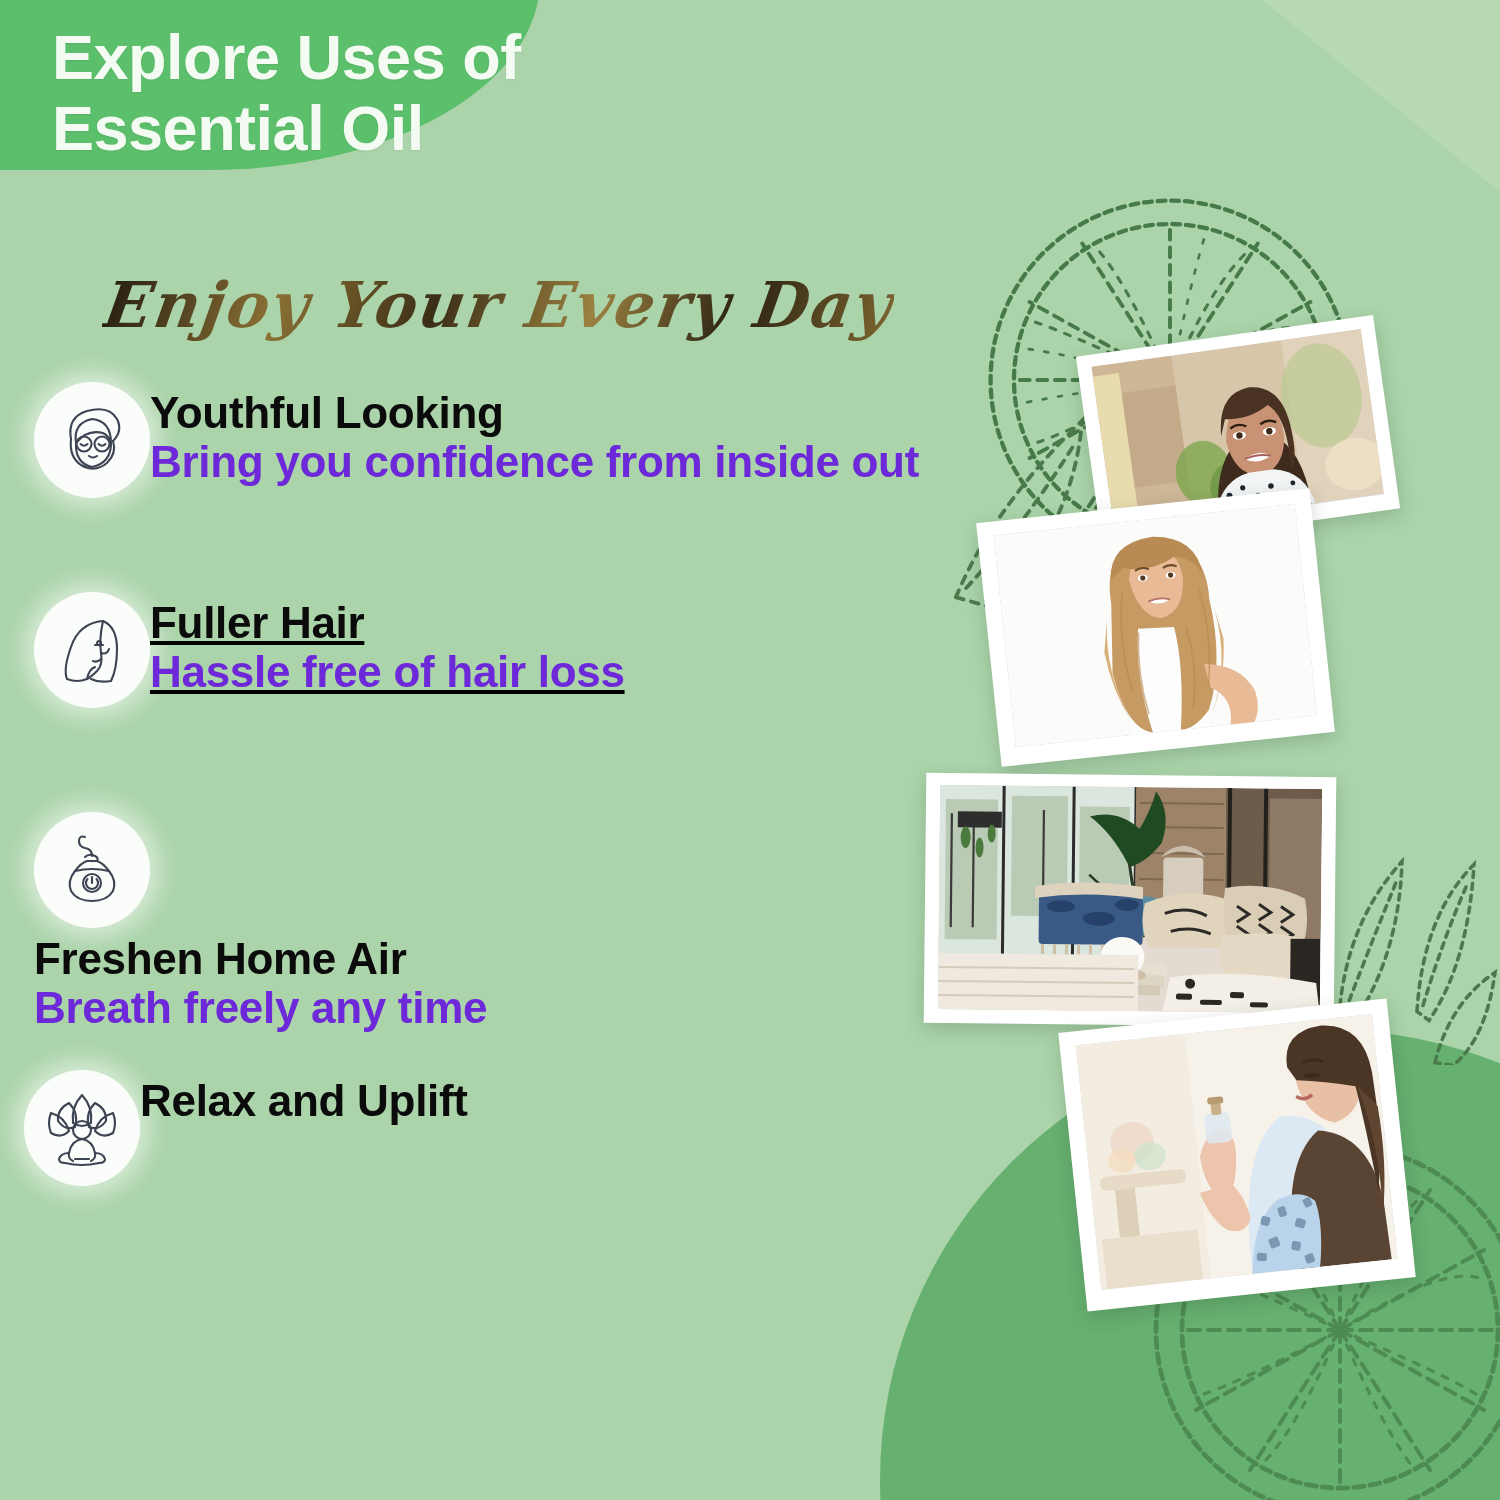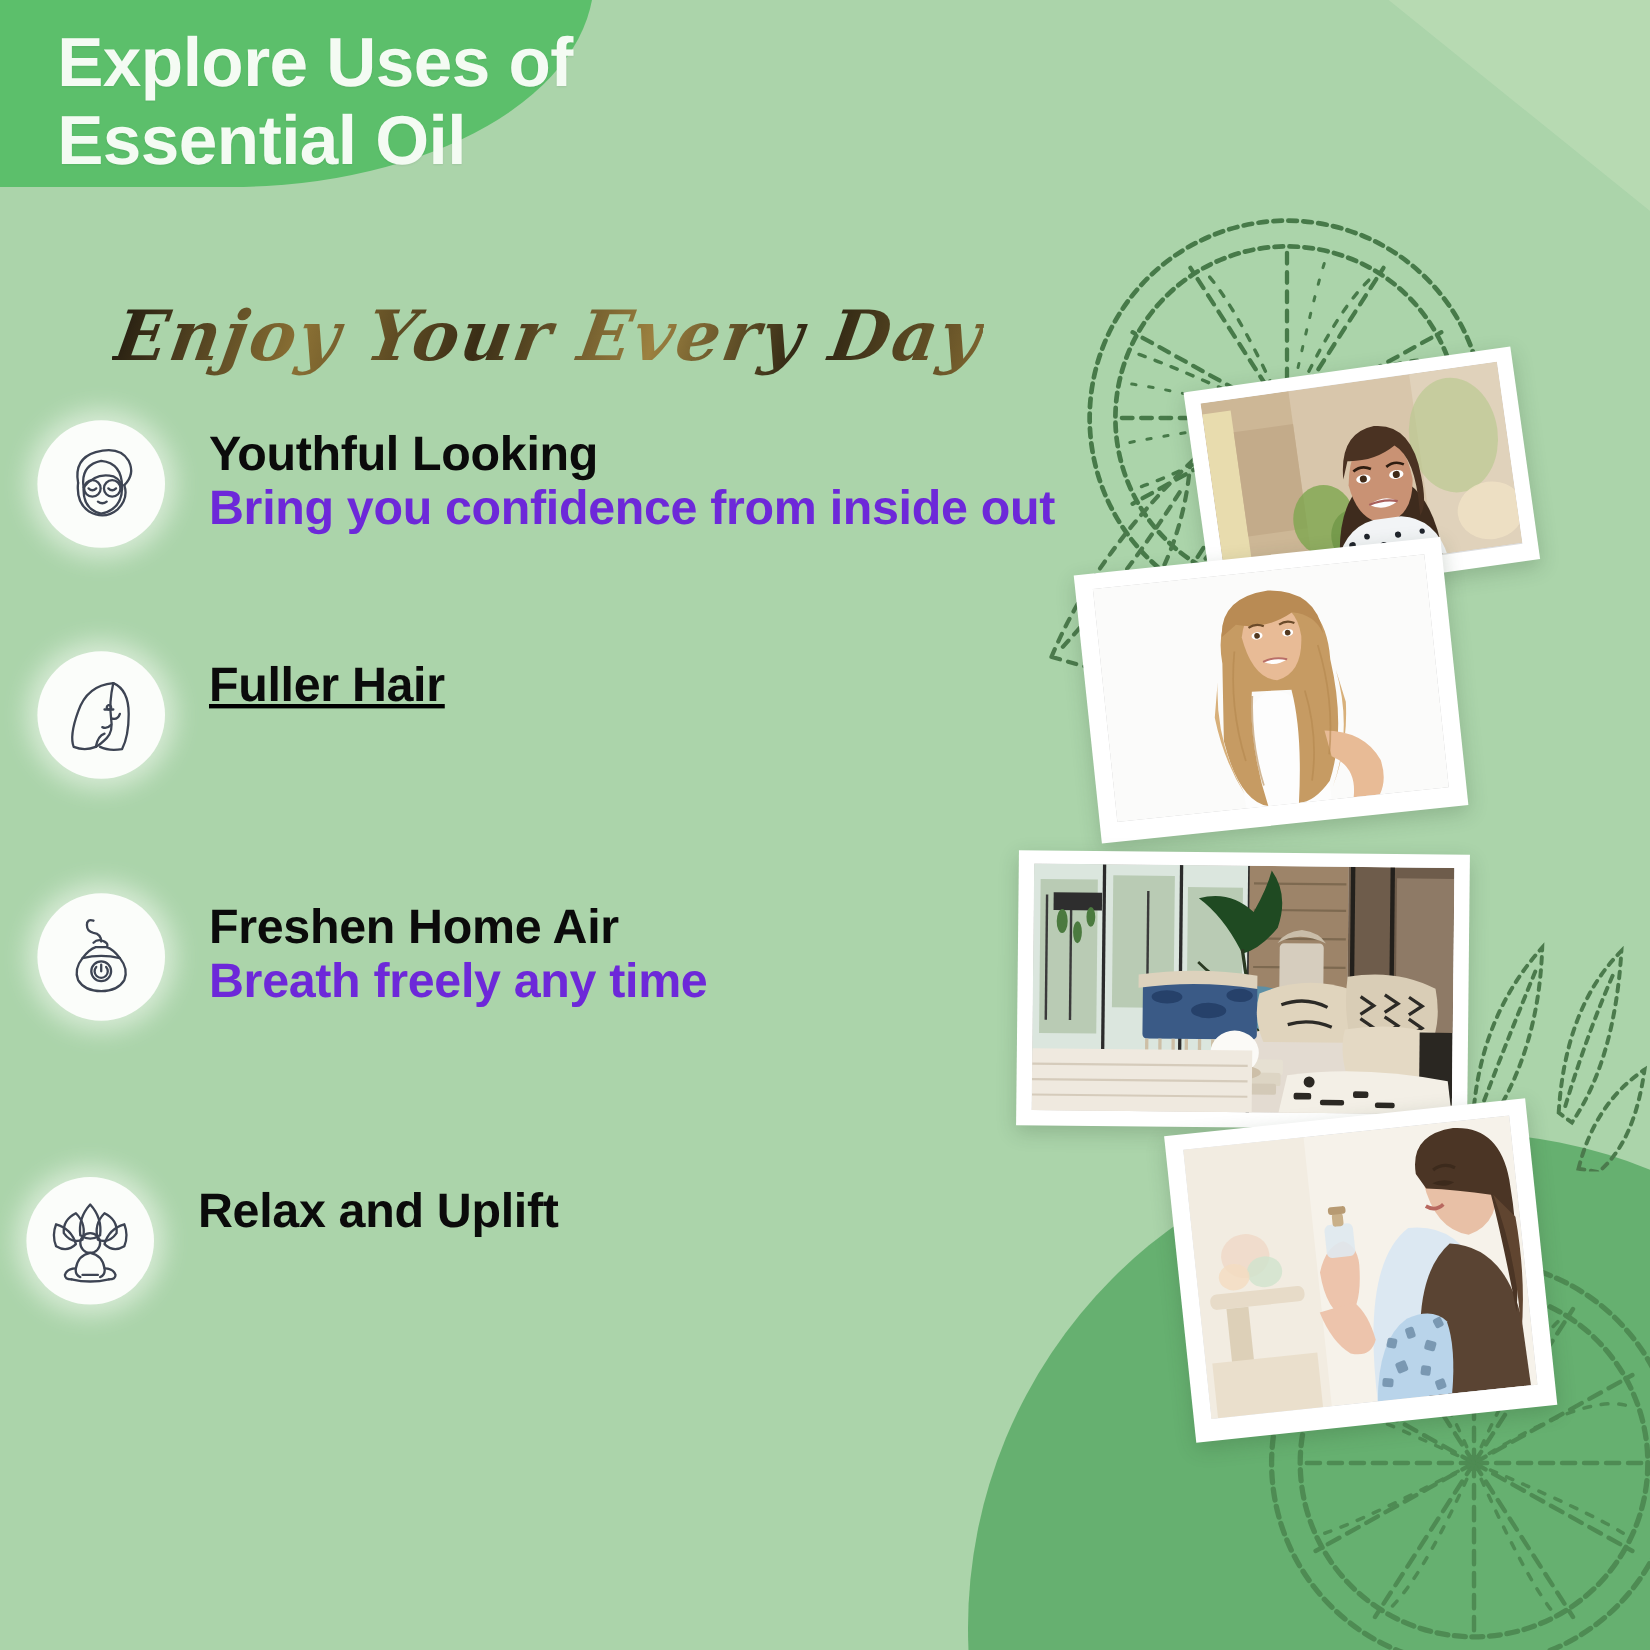--- a/index.html
+++ b/index.html
@@ -78,34 +78,34 @@
     color:transparent;
     -webkit-text-fill-color:transparent;
     white-space:nowrap;
   }
 
   
   .features { position:absolute; left:0; top:0; width:1060px; }
   .feature { position:absolute; display:flex; align-items:flex-start; }
   .feature-0 { left:34px; top:382px; }
   .feature-1 { left:34px; top:592px;text-decoration:underline; }
-  .feature-2 { left:34px; top:812px; }
+  .feature-2 { left:34px; top:812px;flex-direction:column; }
   .feature-3 { left:24px; top:1070px; }
 
   .icon-badge {
     width:116px; height:116px;
     border-radius:50%;
     background:#fbfdfa;
     display:flex; align-items:center; justify-content:center;
     flex:0 0 auto;
     box-shadow:0 0 22px 10px rgba(251,253,250,.55);
   }
   .icon-badge svg { display:block; }
 
-  .feature-text { margin-left:40px; padding-top:6px; }
+  .feature-text { padding-top:6px; }
   .feature-title {
     font-size:44px; font-weight:bold; color:#0b0b0b;
     line-height:1.12; letter-spacing:-.3px;
     font-family:"Liberation Sans", sans-serif;
     white-space:nowrap;
   }
   .feature-sub {
     font-size:44px; font-weight:bold; color:#6d28d9;
     line-height:1.12; letter-spacing:-.3px;
     font-family:"Liberation Sans", sans-serif;
@@ -489,20 +489,21 @@
             <path d="M50 44 Q56 46 58 40"></path>
             <path d="M44 36 l8 0"></path>
             <path d="M48 32 a2 2 0 1 0 .1 0"></path>
             <path d="M50 50 Q46 54 42 52"></path>
             <path d="M36 70 Q38 60 44 58"></path>
           </g>
         </svg>
       </div>
       <div class="feature-text">
         <div class="feature-title">Fuller Hair</div>
+        <div class="feature-sub">Hassle free of hair loss</div>
       </div>
     </div>
 
     <div class="feature feature-2">
       <div class="icon-badge">
         <svg width="82" height="82" viewBox="0 0 82 82">
           <g fill="none" stroke="#3d4453" stroke-width="2.1" stroke-linecap="round" stroke-linejoin="round">
             <path d="M34 8 Q28 6 28 12 Q28 18 34 19 Q41 20 41 27"></path>
             <path d="M34 28 Q38 24 44 27 Q48 29 46 32"></path>
             <path d="M36 32 Q30 34 24 42 Q16 52 20 62 Q26 72 41 72 Q56 72 62 62 Q66 52 58 42 Q52 34 46 32 Z"></path>

